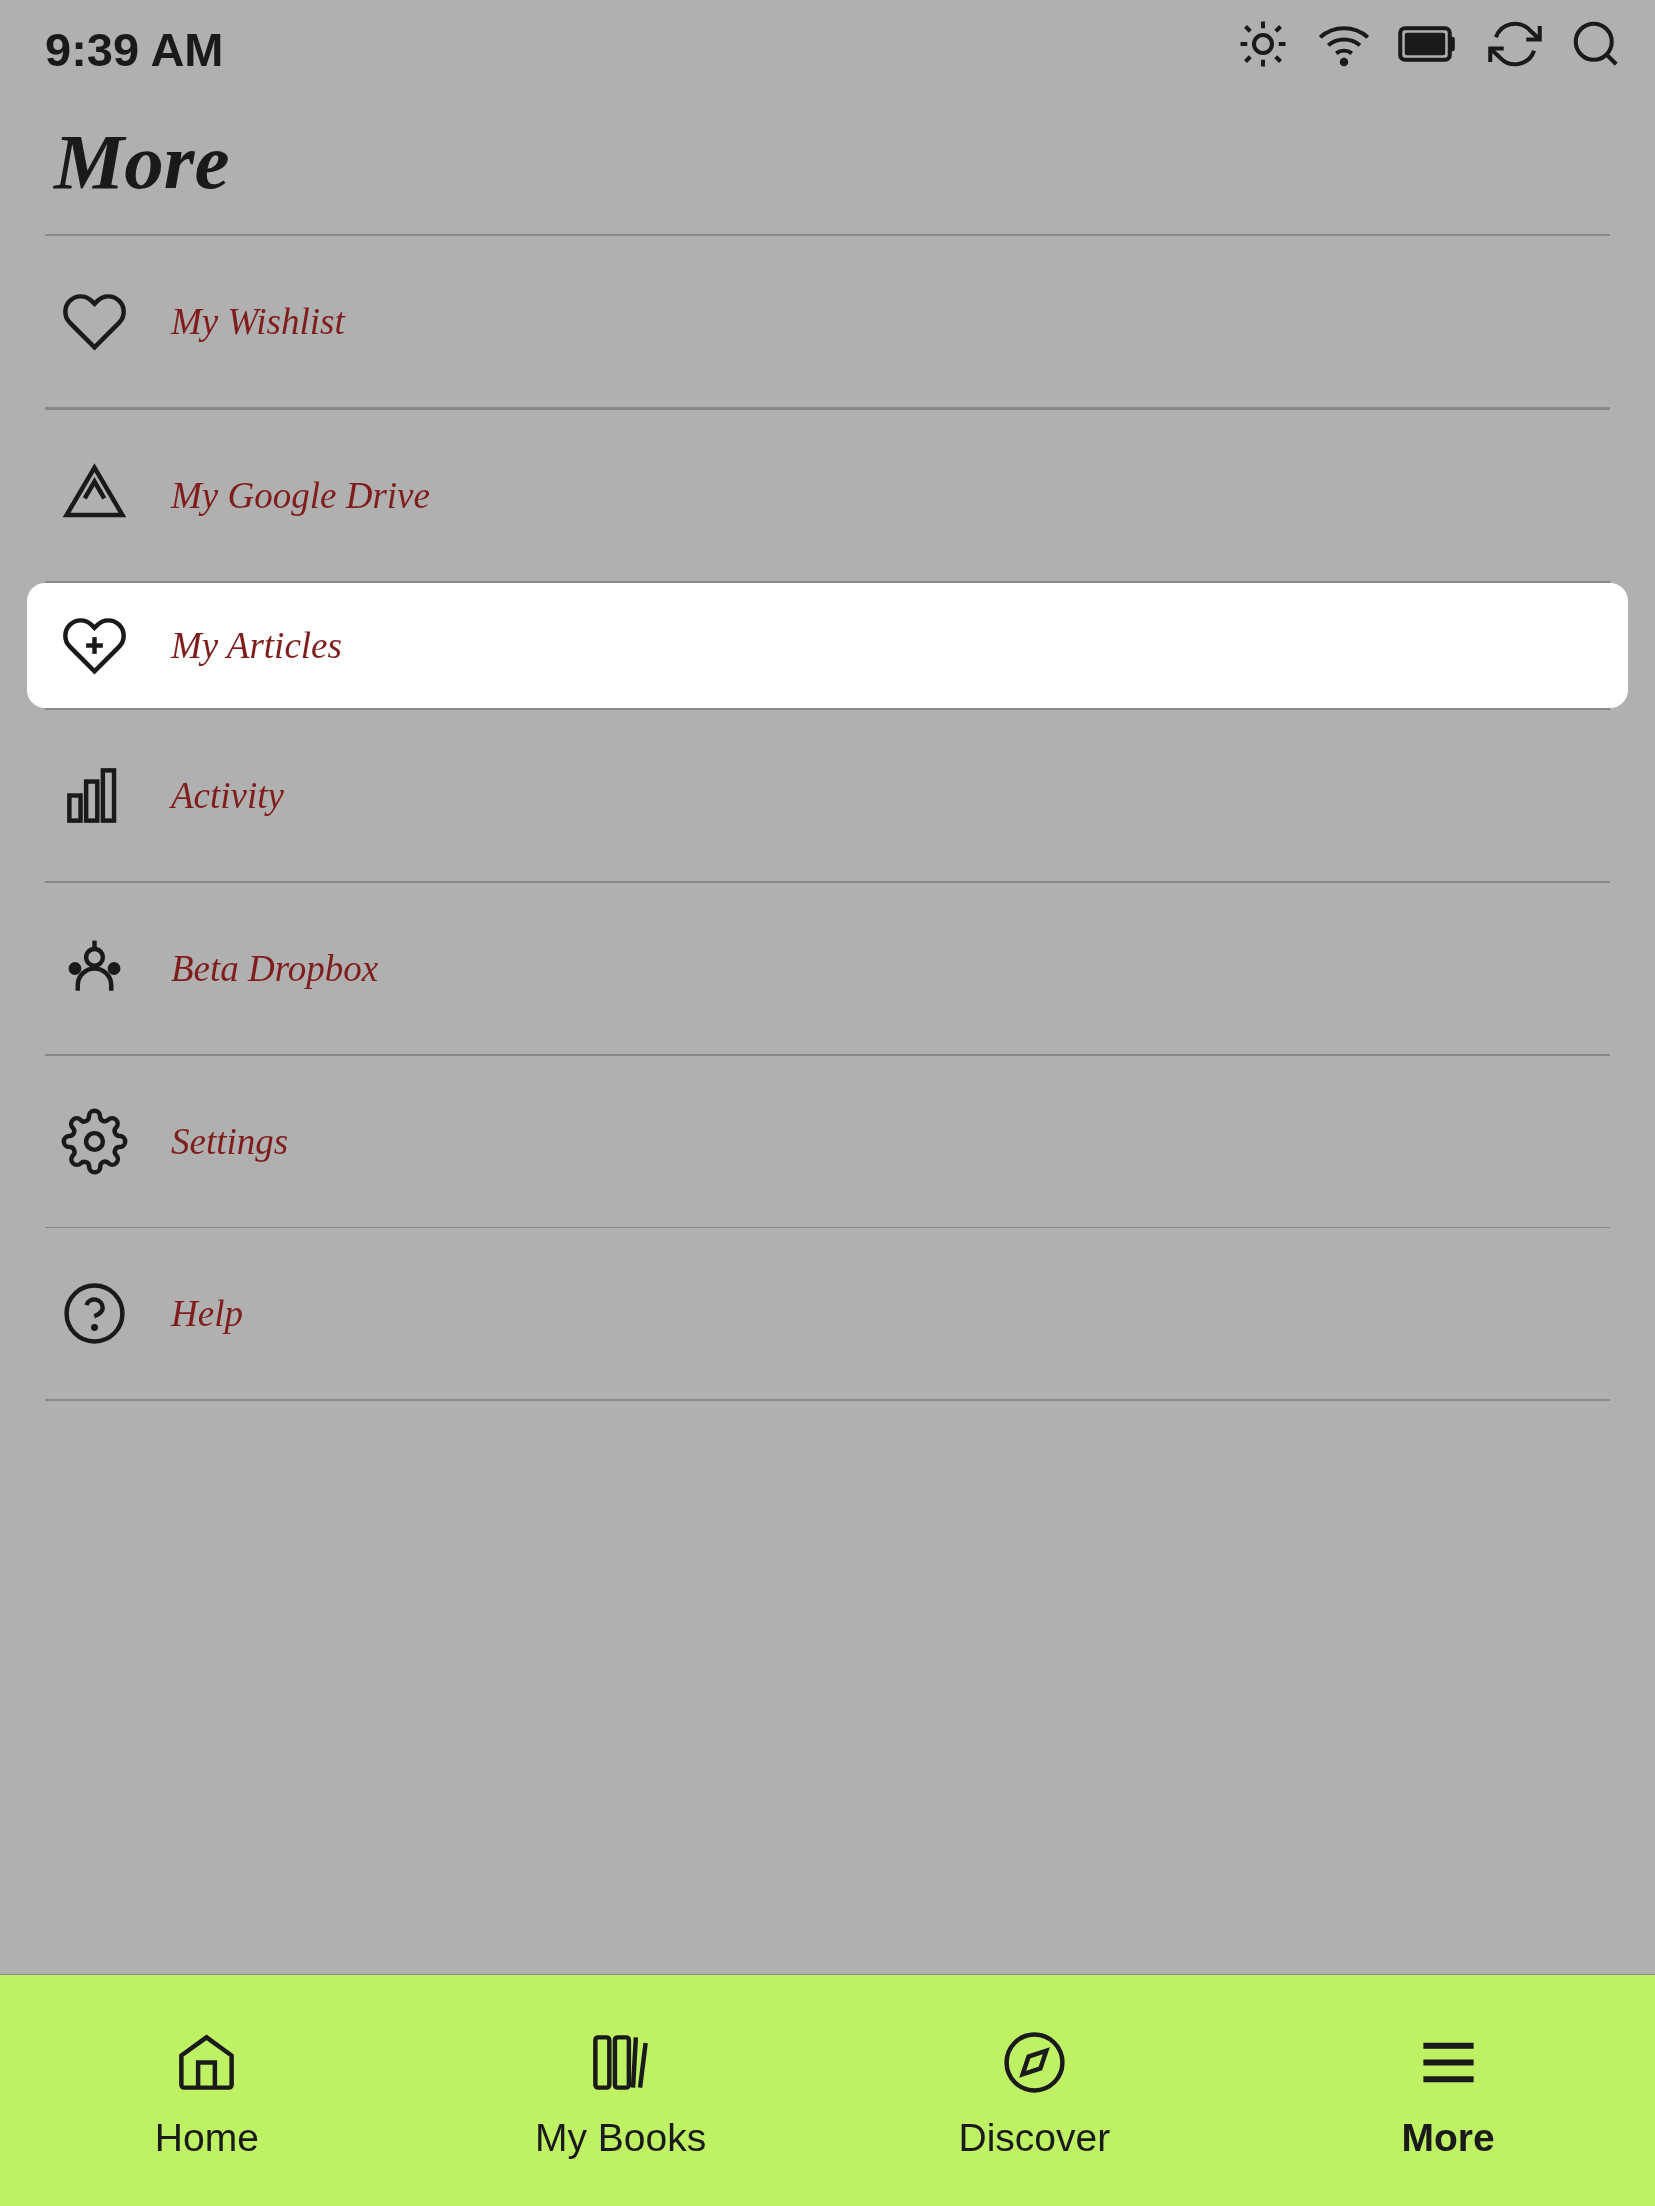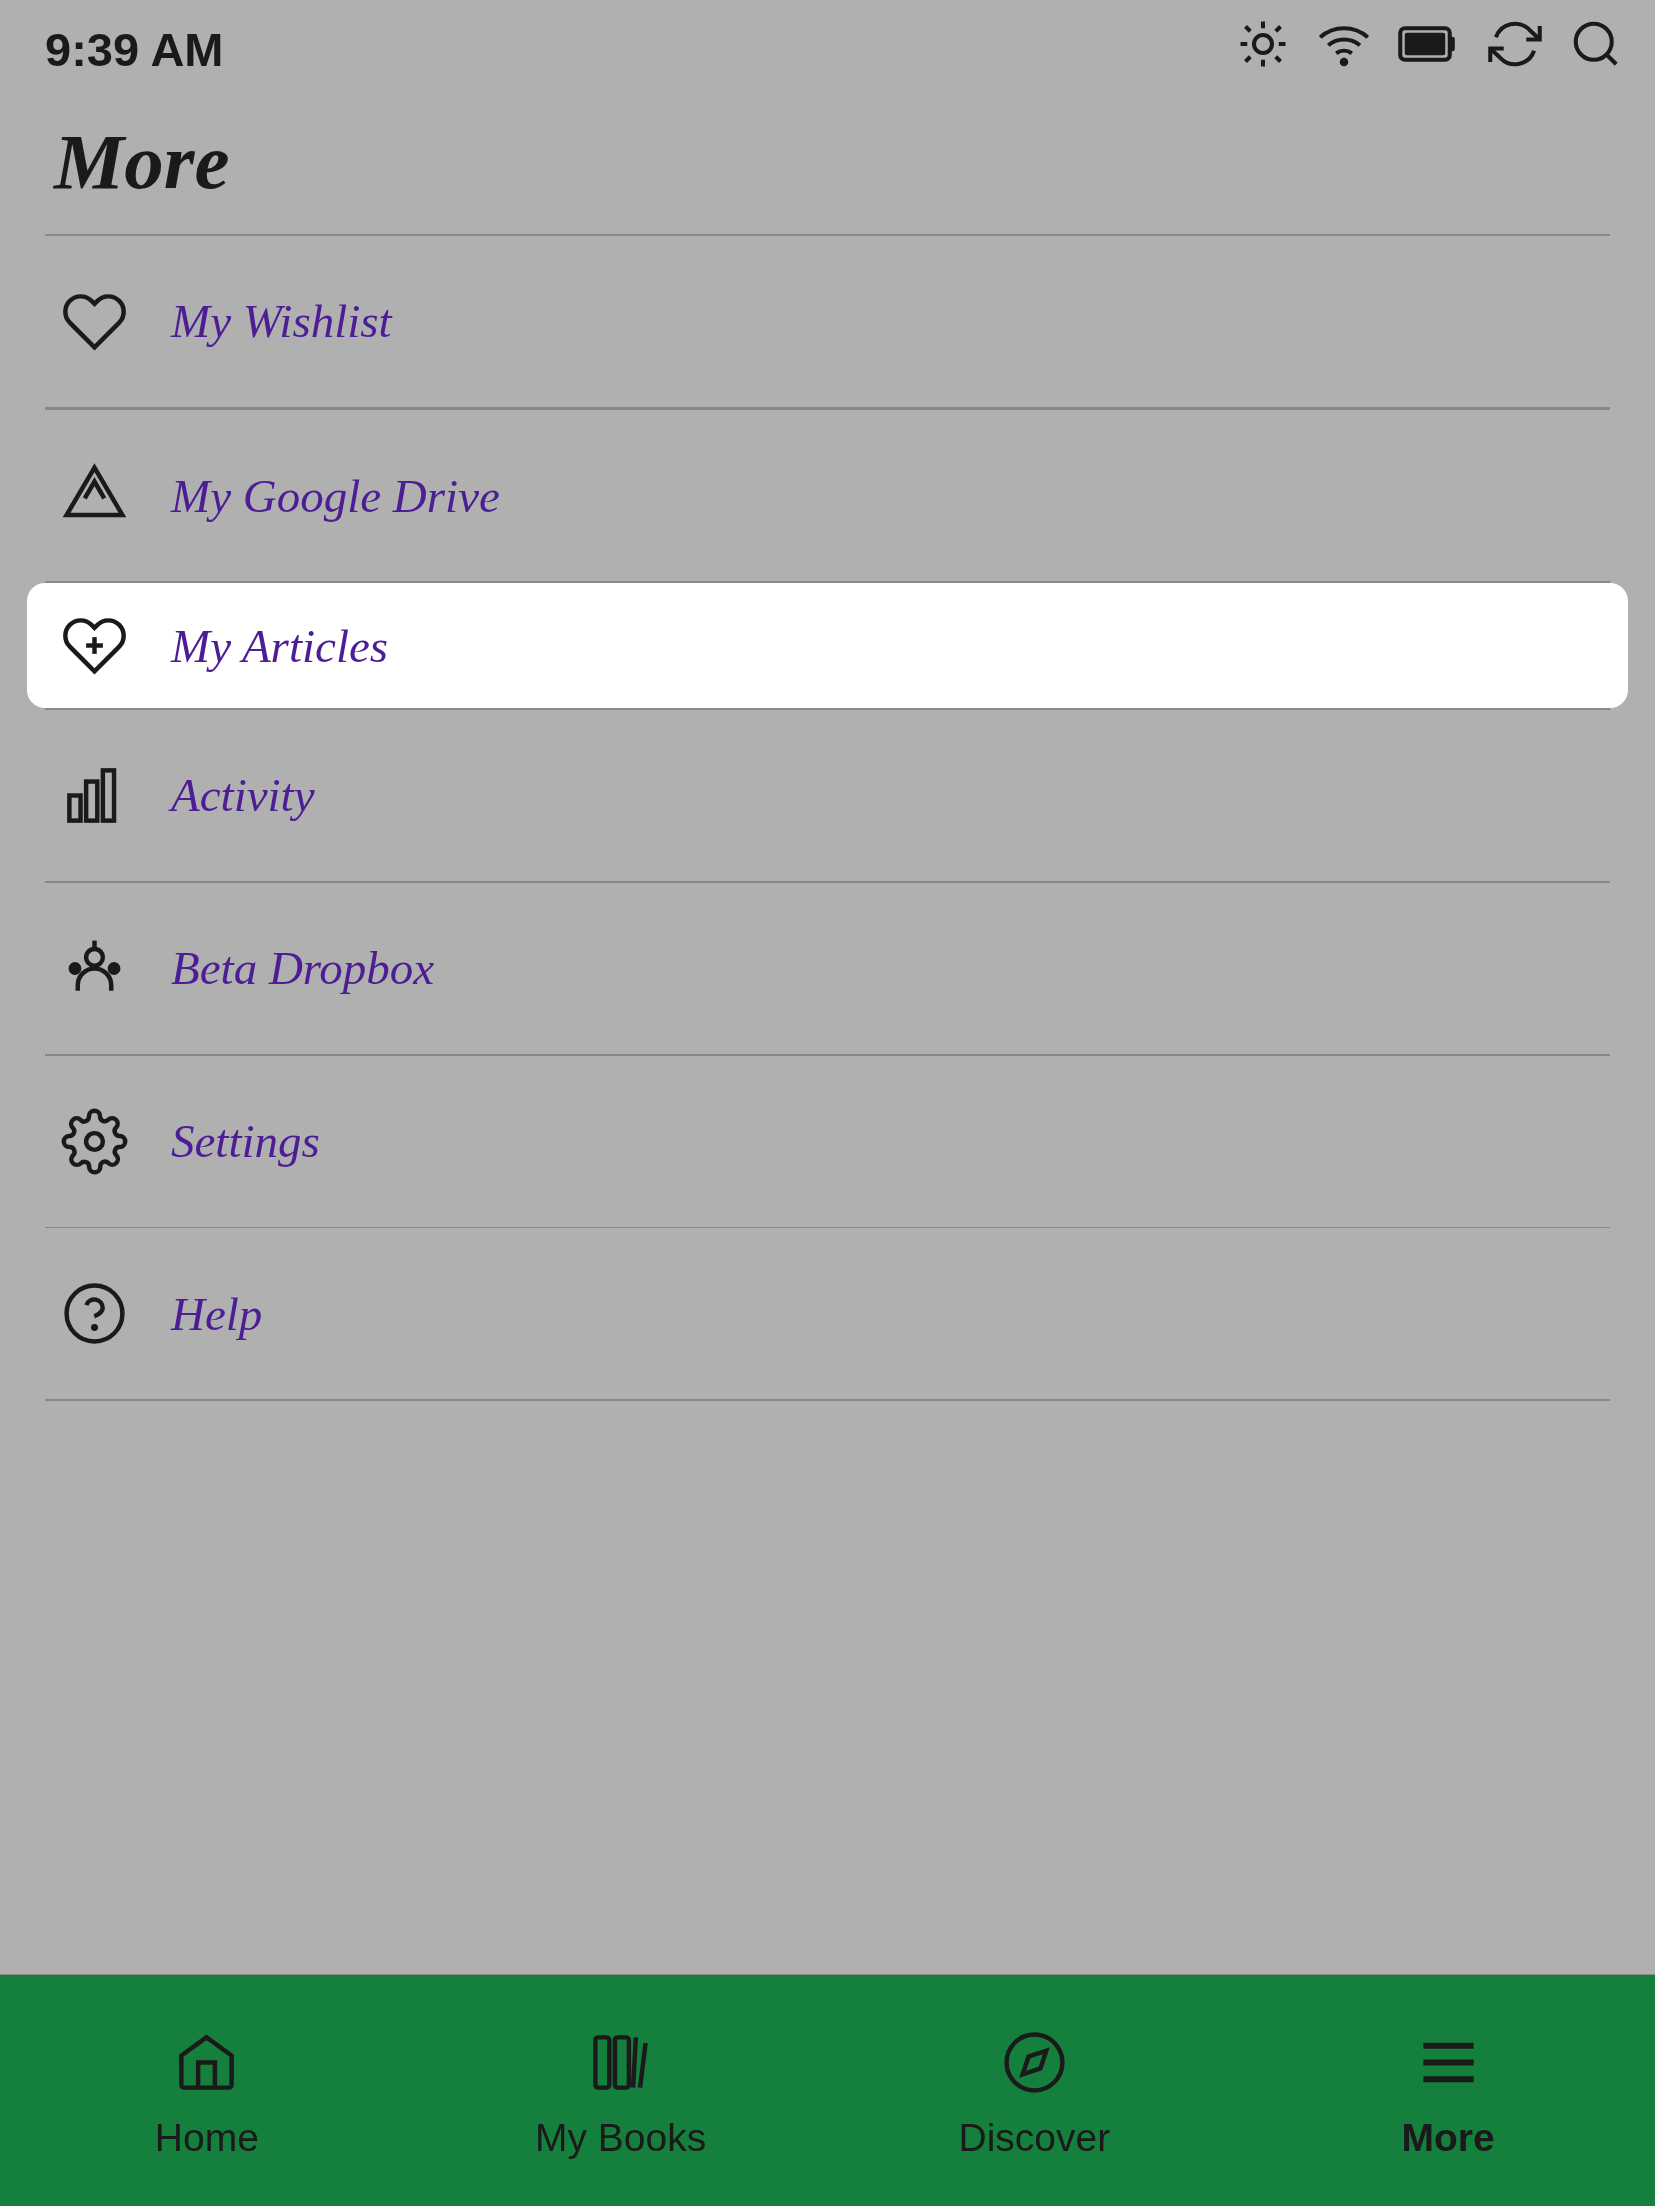--- a/index.html
+++ b/index.html
@@ -85,34 +85,34 @@
       margin-right: 36px;
       flex-shrink: 0;
     }
 
     .menu-item-icon svg {
       width: 67px;
       height: 67px;
     }
 
     .menu-item-label {
-      font-size: 47px;
-      color: #4c1d95;
+      font-size: 37px;
+      color: #7f1d1d;
       font-family: Georgia, serif;
       font-style: italic;
     }
 
     
     .bottom-nav {
       position: absolute;
       bottom: 0;
       left: 0;
       right: 0;
       height: 233px;
-      background-color: #15803d;
+      background-color: #bef264;
       display: flex;
       align-items: center;
       border-top: 1.8px solid #888;
     }
 
     .nav-item {
       flex: 1;
       display: flex;
       flex-direction: column;
       align-items: center;

